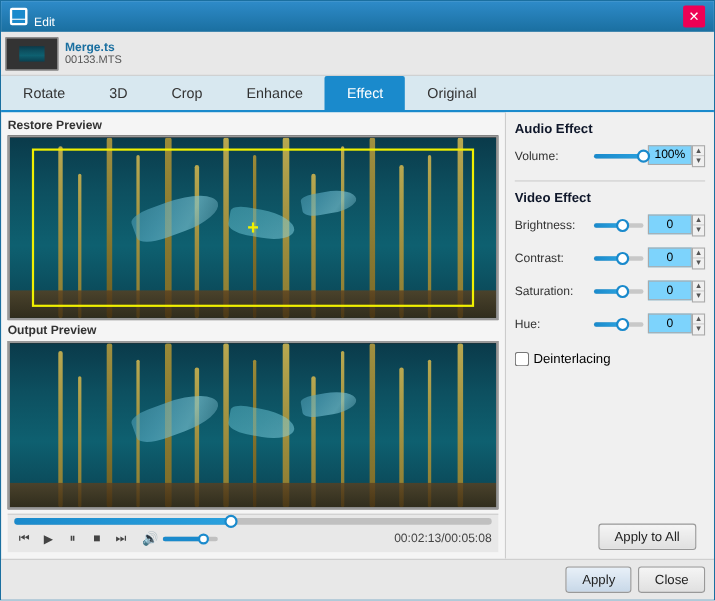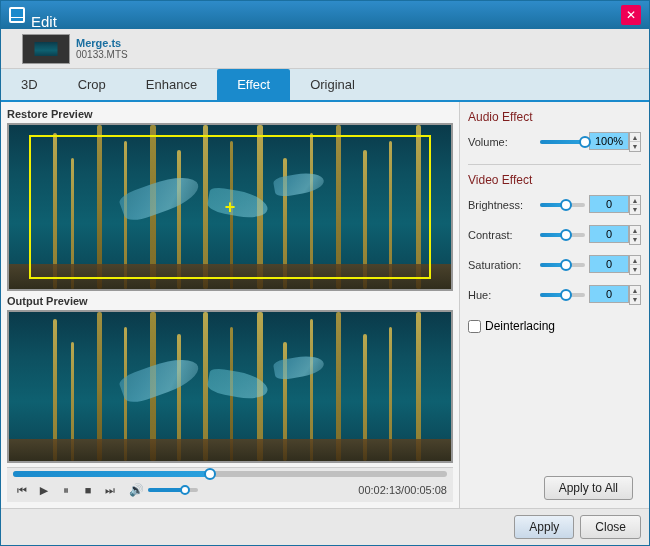--- a/index.html
+++ b/index.html
@@ -29,33 +29,33 @@
       flex-shrink: 0;
     }
     .title-bar-icon {
       width: 16px;
       height: 16px;
       margin-right: 6px;
       background: #fff;
       border-radius: 2px;
       display: flex; align-items: center; justify-content: center;
     }
-    .title-bar-title { flex: 1; font-size: 15px; margin-top: 12px; }
+    .title-bar-title { flex: 1; font-size: 11px; margin-top: 12px; }
     .title-bar-close {
       width: 20px; height: 20px;
       background: #e05; border-radius: 2px;
       display: flex; align-items: center; justify-content: center;
       cursor: pointer; color: white; font-size: 12px;
     }
     .file-bar {
       background: #e8e8e8;
       border-bottom: 1px solid #ccc;
       display: flex;
       align-items: center;
-      padding: 4px 21px;
+      padding: 4px 4px;
       height: 40px;
       flex-shrink: 0;
     }
     .file-thumb {
       width: 48px; height: 30px;
       background: #333;
       border: 1px solid #999;
       margin-right: 6px;
       flex-shrink: 0;
       overflow: hidden;
@@ -226,22 +226,22 @@
       flex-shrink: 0;
       padding: 8px;
       background: #f0f0f0;
       border-left: 1px solid #ccc;
       display: flex;
       flex-direction: column;
       gap: 6px;
     }
     .effect-section-title {
       font-size: 12px;
-      font-weight: normal;
-      color: #7f1d1d;
+      font-weight: bold;
+      color: #0f172a;
       margin-bottom: 2px;
     }
     .effect-row {
       display: flex;
       align-items: center;
       margin-bottom: 4px;
     }
     .effect-label {
       width: 72px;
       font-size: 11px;
@@ -350,20 +350,21 @@
     <div class="file-thumb">
       <div class="underwater-bg" style="transform:scale(0.5);transform-origin:center;"></div>
     </div>
     <div class="file-info">
       <span class="file-name">Merge.ts</span>
       <span class="file-sub">00133.MTS</span>
     </div>
   </div>
 
   <div class="tabs">
+    <button class="tab">Rotate</button>
     <button class="tab">3D</button>
     <button class="tab">Crop</button>
     <button class="tab">Enhance</button>
     <button class="tab active">Effect</button>
     <button class="tab">Original</button>
   </div>
 
   <div class="main-content">
 
     <div class="left-panel">

